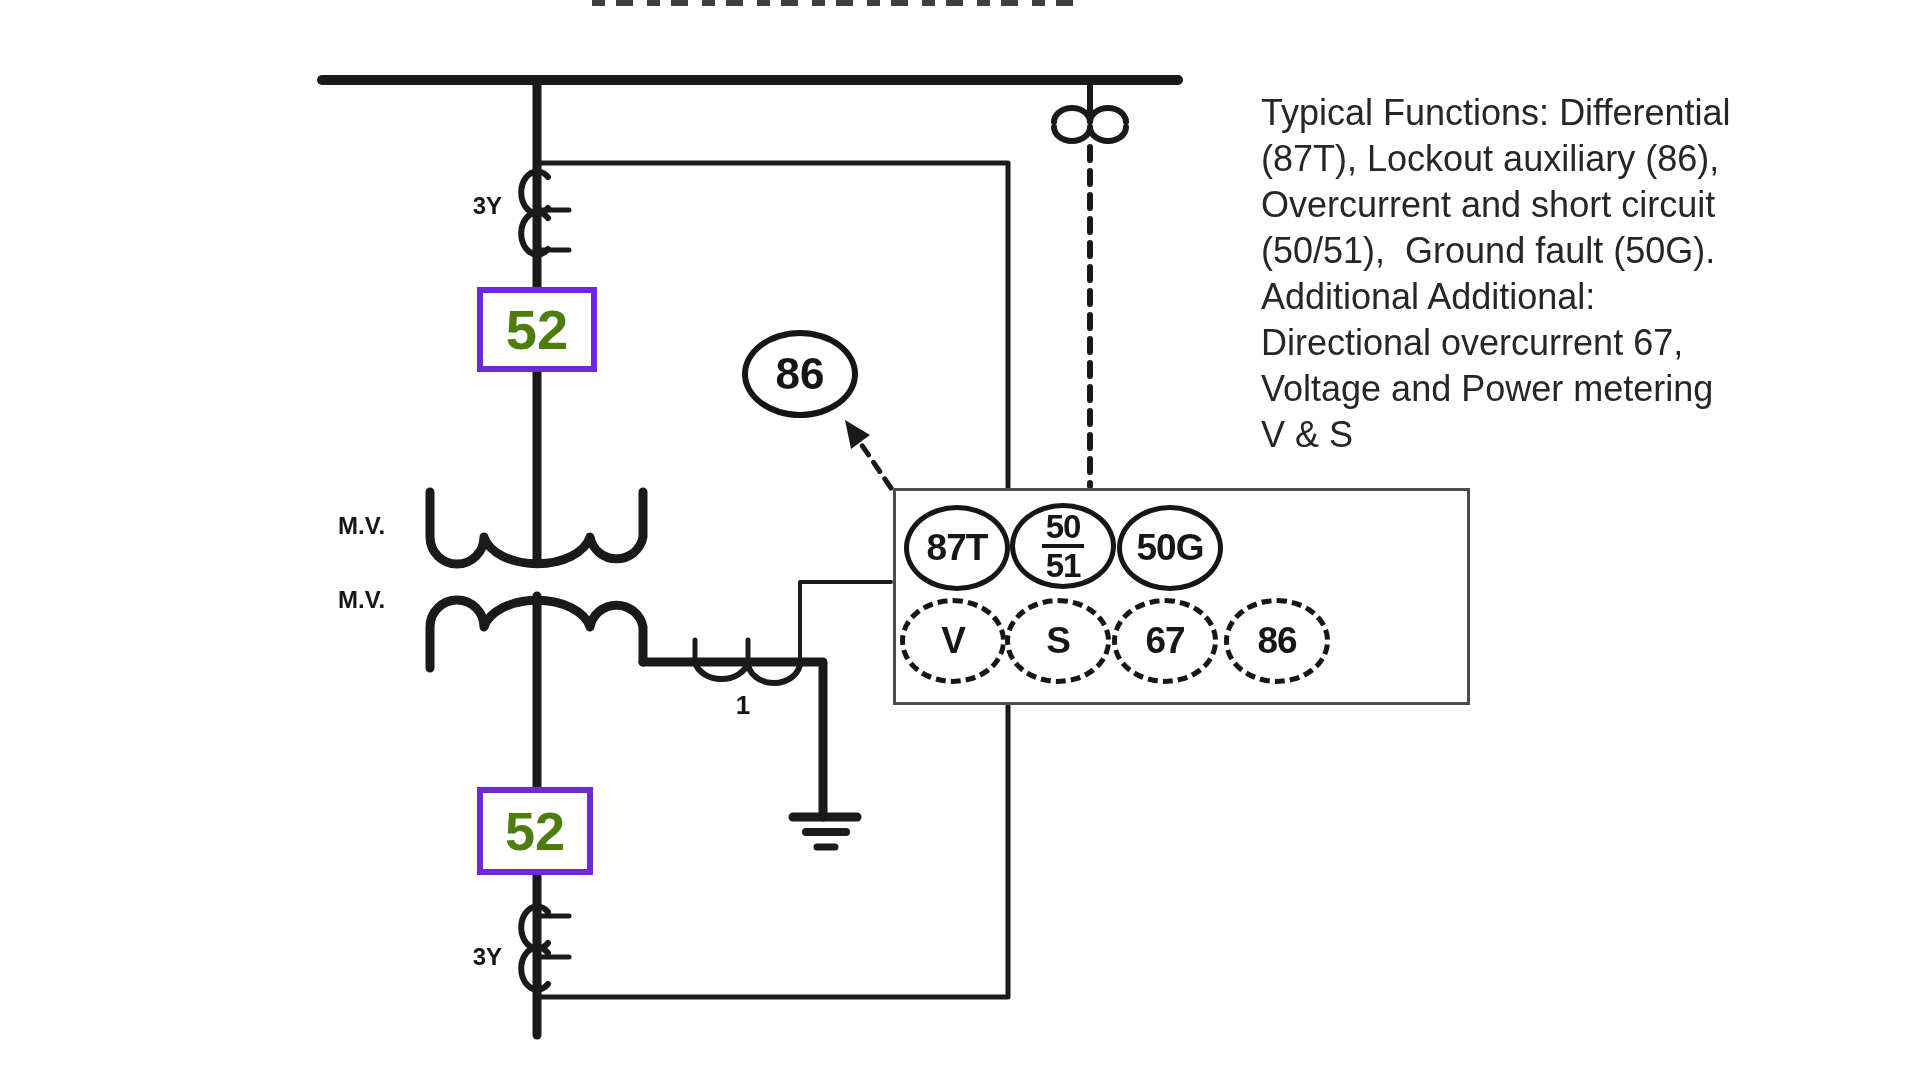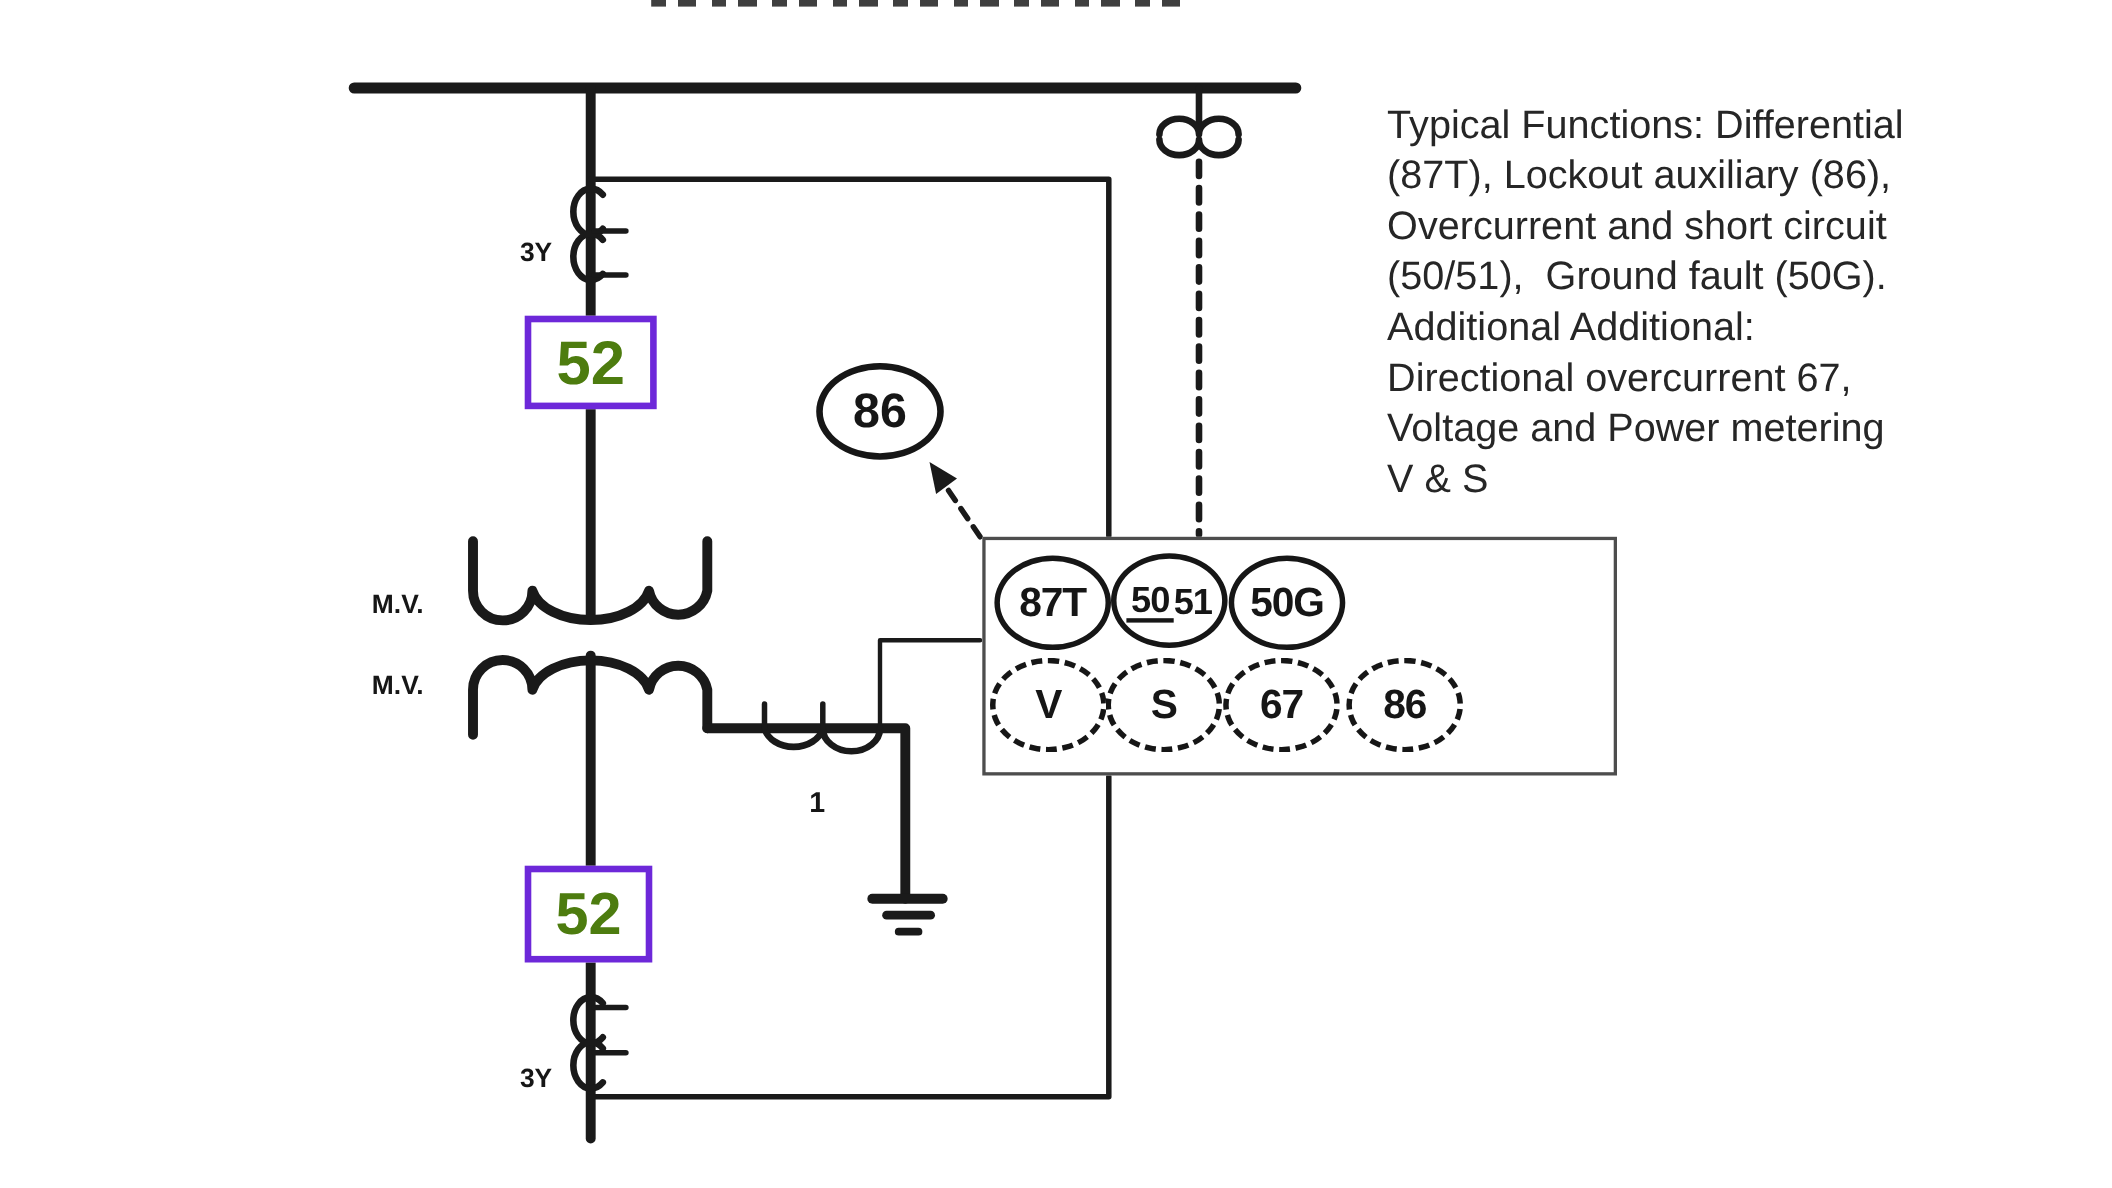--- a/index.html
+++ b/index.html
@@ -1,31 +1,31 @@
 <!DOCTYPE html>
 <html><head>
 <meta charset="utf-8">
 <style>
   html,body{margin:0;padding:0;background:#fff;}
   #stage{position:relative;width:1920px;height:1080px;background:#fff;overflow:hidden;
          font-family:"Liberation Sans",sans-serif;color:#111;}
   #linework{position:absolute;left:0;top:0;width:1920px;height:1080px;}
-  .lbl{position:absolute;font-weight:bold;color:#161616;margin-top:24px;}
+  .lbl{position:absolute;font-weight:bold;color:#161616;}
   .lbl-3y{font-size:24px;width:72px;text-align:right;letter-spacing:0px;}
   .lbl-mv{font-size:24px;width:90px;text-align:left;}
   .breaker{position:absolute;border:6px solid #6d28d9;background:#fff;box-sizing:border-box;
            display:flex;align-items:center;justify-content:center;font-weight:bold;color:#4d7c0f;}
   .relay-box{position:absolute;left:893px;top:488px;width:577px;height:217px;
              border:3px solid #4d4d4d;background:#fff;box-sizing:border-box;}
   .fn-circle{position:absolute;width:106px;height:86px;box-sizing:border-box;border-radius:50%;
              background:#fff;display:flex;align-items:center;justify-content:center;
              font-weight:bold;color:#161616;font-size:37px;letter-spacing:-1px;}
   .fn-solid{border:5px solid #161616;}
   .fn-dashed{border:5px dashed #161616;}
-  .fn-stack{display:flex;flex-direction:row;align-items:center;font-size:33px;line-height:35px;}
+  .fn-stack{display:flex;flex-direction:column;align-items:center;font-size:33px;line-height:35px;}
   .fn-stack .num-top{border-bottom:4px solid #161616;padding:0 4px;}
   .lockout-circle{position:absolute;left:742px;top:330px;width:116px;height:88px;box-sizing:border-box;
                   border:6px solid #161616;border-radius:50%;background:#fff;display:flex;
                   align-items:center;justify-content:center;font-size:44px;font-weight:bold;color:#161616;}
   .note{position:absolute;left:1213px;top:90px;width:600px;font-size:36px;line-height:46px;
         color:#262626;font-weight:400;margin-left:48px;}
   .note div{white-space:pre;}
   .crop-artifact{position:absolute;left:592px;top:0;width:486px;height:6px;opacity:.85;
      background:repeating-linear-gradient(90deg,#1d1d1d 0 13px,transparent 13px 24px,#1d1d1d 24px 41px,transparent 41px 55px);}
 </style>

